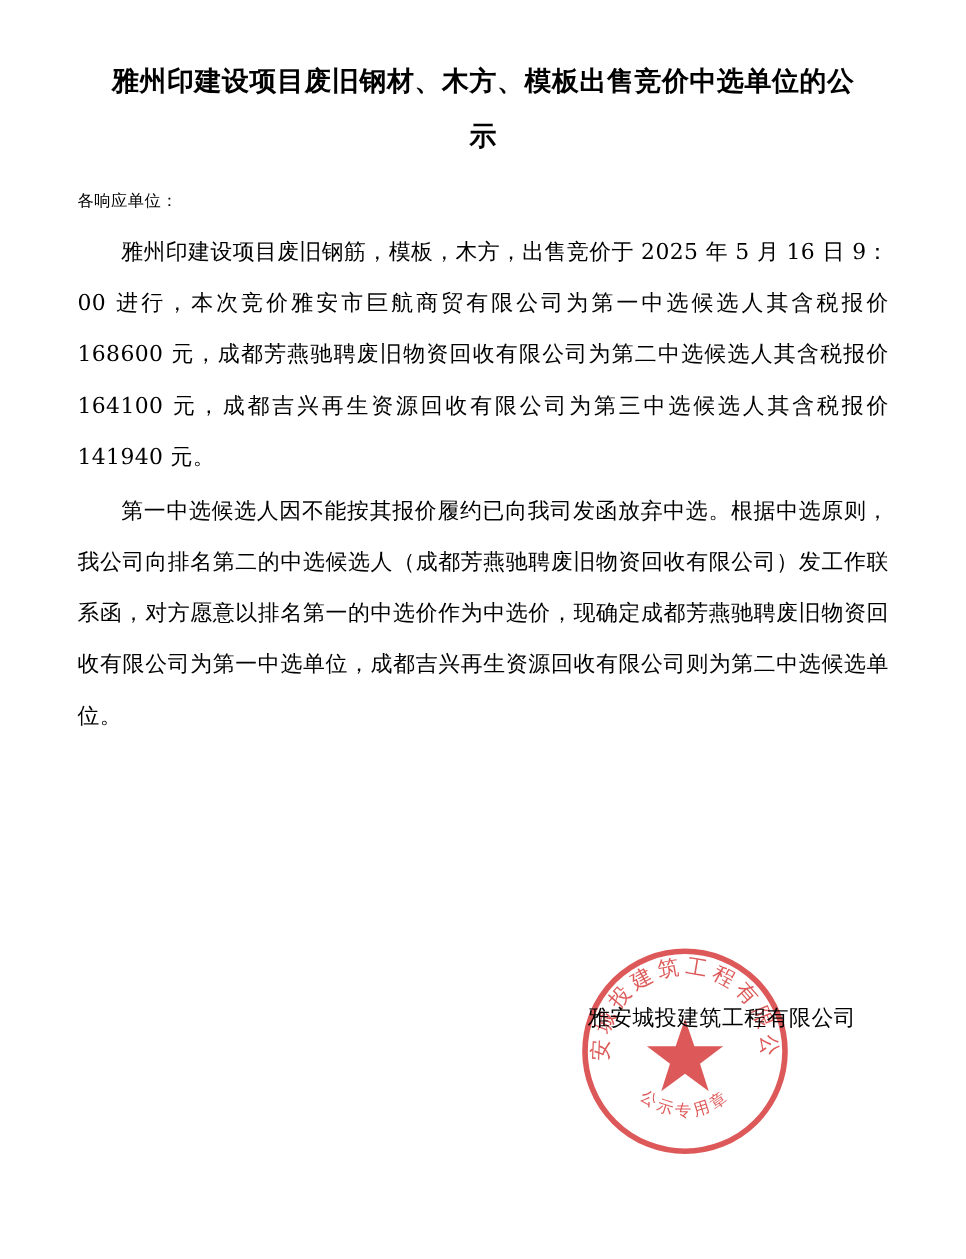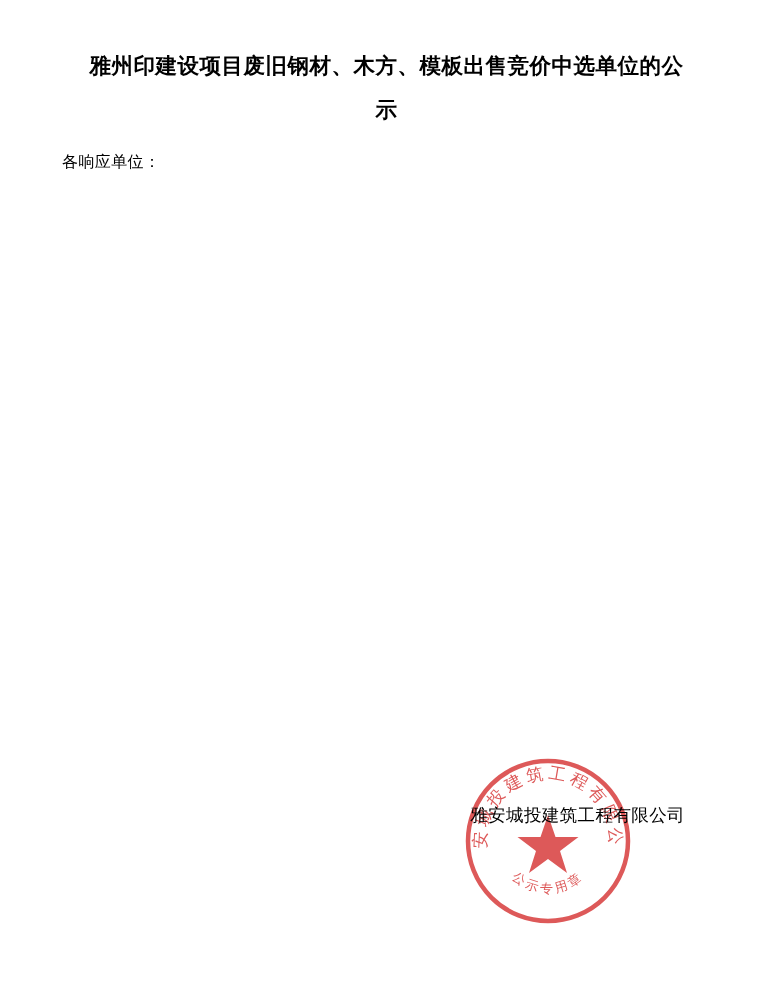--- a/index.html
+++ b/index.html
@@ -25,21 +25,21 @@
   .doc-title {
     text-align: center;
     font-size: 21.5px;
     font-weight: bold;
     line-height: 44px;
     letter-spacing: 0.5px;
     margin: 0 0 10px 0;
     padding: 0 26px;
   }
   .salutation {
-    font-size: 16px;
+    font-size: 13px;
     line-height: 40px;
     margin: 8px 0 0 0;
     letter-spacing: 0.4px;
   }
   p.body-para {
     font-size: 17.5px;
     line-height: 41px;
     margin: 0;
     text-indent: 2em;
     text-align: justify;
@@ -79,20 +79,22 @@
 </style>
 </head>
 <body>
 
 <div class="page">
 
   <h1 class="doc-title">雅州印建设项目废旧钢材、木方、模板出售竞价中选单位的公示</h1>
 
   <div class="salutation">各响应单位：</div>
 
+  <p class="body-para">雅州印建设项目废旧钢筋，模板，木方，出售竞价于 2025 年 5 月 16 日 9：00 进行，本次竞价雅安市巨航商贸有限公司为第一中选候选人其含税报价 168600 元，成都芳燕驰聘废旧物资回收有限公司为第二中选候选人其含税报价 164100 元，成都吉兴再生资源回收有限公司为第三中选候选人其含税报价 141940 元。</p>
+  <p class="body-para">第一中选候选人因不能按其报价履约已向我司发函放弃中选。根据中选原则，我公司向排名第二的中选候选人（成都芳燕驰聘废旧物资回收有限公司）发工作联系函，对方愿意以排名第一的中选价作为中选价，现确定成都芳燕驰聘废旧物资回收有限公司为第一中选单位，成都吉兴再生资源回收有限公司则为第二中选候选单位。</p>
 
   <div class="seal">
     <svg width="172" height="172" viewBox="0 0 172 172" xmlns="http://www.w3.org/2000/svg">
       <defs>
         <path id="arcTop" d="M 24,86 A 62,62 0 0 1 148,86" fill="none"></path>
         <path id="arcBottom" d="M 40,110 A 52,52 0 0 0 132,110" fill="none"></path>
       </defs>
       <circle cx="86" cy="86" r="80" fill="none" stroke="#d42b2b" stroke-width="4.5"></circle>
       <text font-family="'DejaVu Serif','Liberation Serif',serif" font-size="17" fill="#d42b2b" letter-spacing="4">
         <textPath href="#arcTop" startOffset="50%" text-anchor="middle">雅安城投建筑工程有限公司</textPath>

